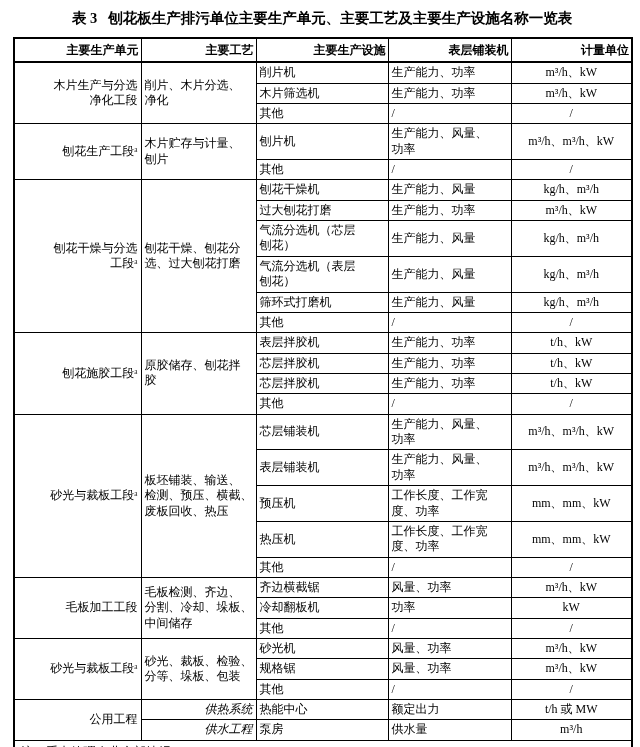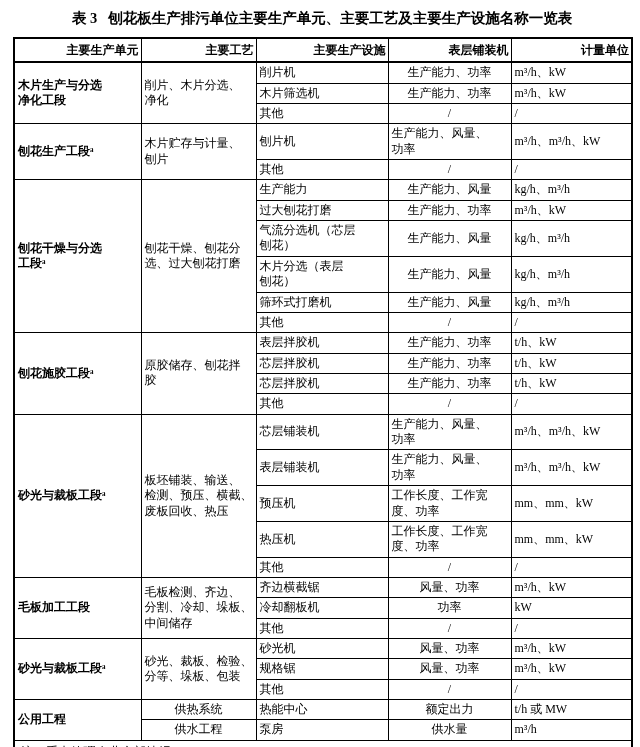--- a/index.html
+++ b/index.html
@@ -47,27 +47,27 @@
   }
   td {
     border: 1px solid #000;
     font-size: 12px;
     line-height: 1.28;
     padding: 2px 3px;
     vertical-align: middle;
     white-space: pre-line;
     word-break: keep-all;
   }
-  td.unit-cell    { text-align: left; font-weight: bold; }
+  td.unit-cell    { text-align: right; }
   td.process-cell { text-align: left; }
-  td.process-cell.cell-center { text-align: center; }
+  td.process-cell.cell-center { text-align: right; font-style: italic; }
   td.facility-cell{ text-align: left; }
-  td.params-cell  { text-align: center; }
+  td.params-cell  { }
   td.params-cell.wrap { text-align: left; }
-  td.units-cell   { text-align: left; }
+  td.units-cell   { text-align: center; }
   td.note {
     font-size: 12.5px;
     text-align: left;
     padding: 3px 6px;
     white-space: normal;
   }
 </style>
 </head>
 <body>
 
@@ -123,37 +123,37 @@
         <tr>
           <td class="facility-cell">其他</td>
           <td class="params-cell">/</td>
           <td class="units-cell">/</td>
         </tr>
         <tr>
           <td class="unit-cell" rowspan="6">刨花干燥与分选
 工段ᵃ</td>
           <td class="process-cell" rowspan="6">刨花干燥、刨花分
 选、过大刨花打磨</td>
-          <td class="facility-cell">生产能力</td>
+          <td class="facility-cell">刨花干燥机</td>
           <td class="params-cell">生产能力、风量</td>
           <td class="units-cell">kg/h、m³/h</td>
         </tr>
         <tr>
           <td class="facility-cell">过大刨花打磨</td>
           <td class="params-cell">生产能力、功率</td>
           <td class="units-cell">m³/h、kW</td>
         </tr>
         <tr>
           <td class="facility-cell">气流分选机（芯层
 刨花）</td>
           <td class="params-cell">生产能力、风量</td>
           <td class="units-cell">kg/h、m³/h</td>
         </tr>
         <tr>
-          <td class="facility-cell">木片分选（表层
+          <td class="facility-cell">气流分选机（表层
 刨花）</td>
           <td class="params-cell">生产能力、风量</td>
           <td class="units-cell">kg/h、m³/h</td>
         </tr>
         <tr>
           <td class="facility-cell">筛环式打磨机</td>
           <td class="params-cell">生产能力、风量</td>
           <td class="units-cell">kg/h、m³/h</td>
         </tr>
         <tr>

